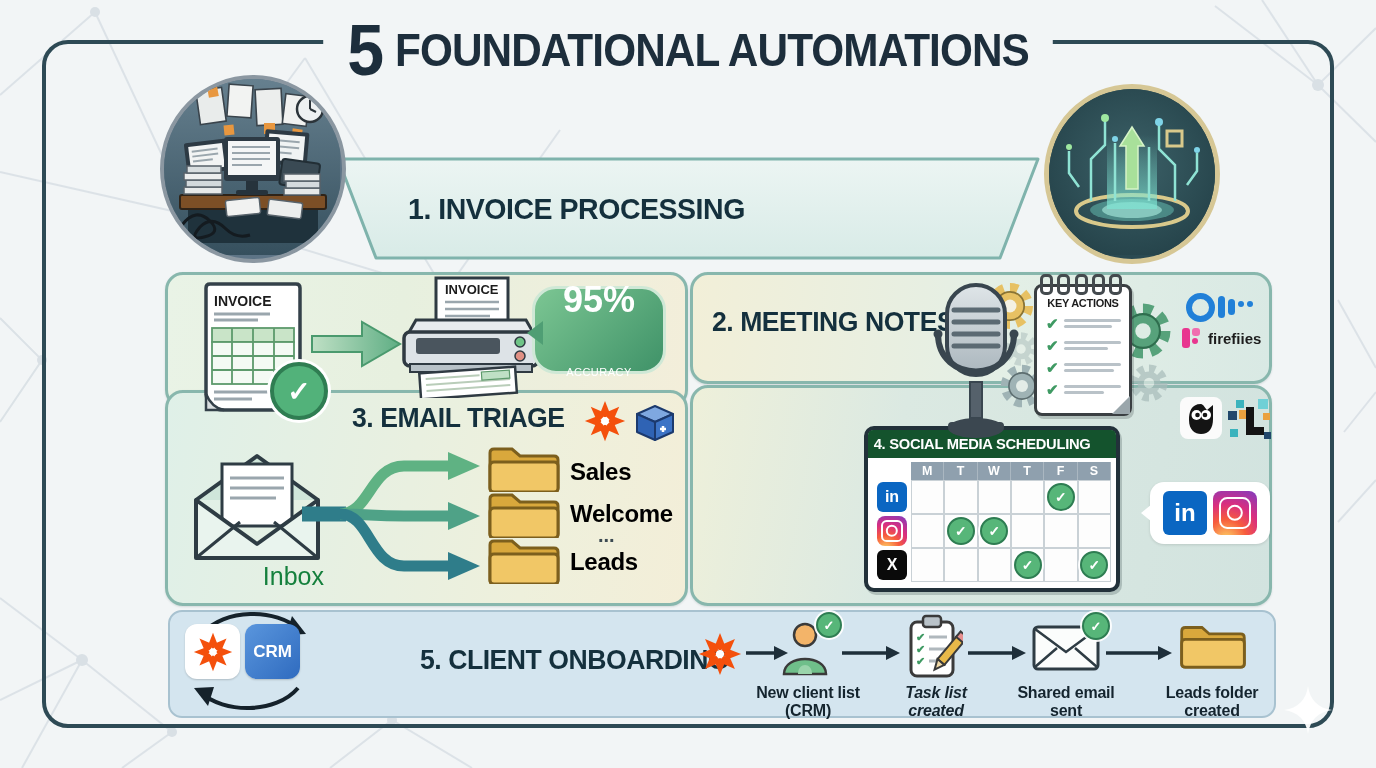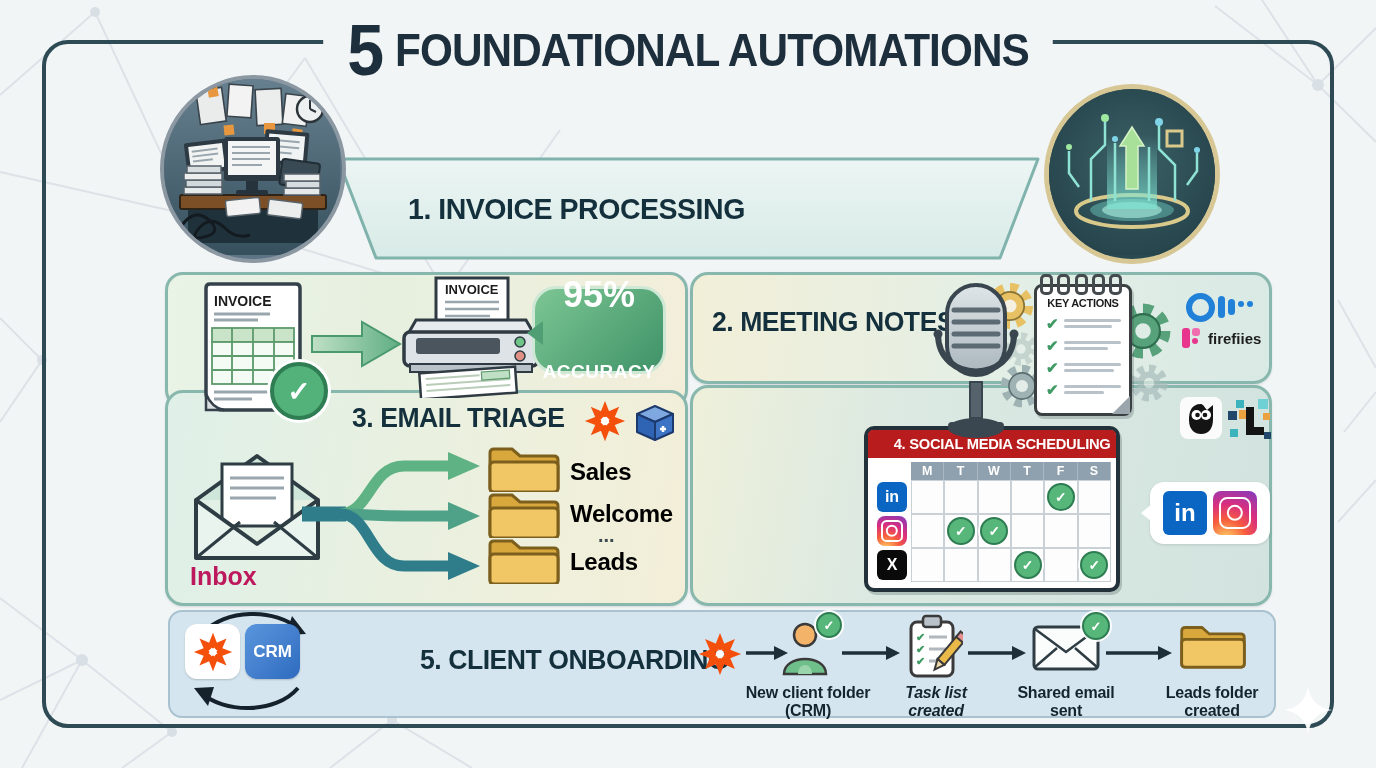--- a/index.html
+++ b/index.html
@@ -58,21 +58,21 @@
     left:532px;top:286px;width:128px;height:82px;border-radius:24px;
     background:linear-gradient(135deg,#7cc693,#3f9268);
     border:3px solid #cfe8d6;z-index:3;
     display:flex;flex-direction:column;align-items:center;justify-content:center;color:#fff;
   }
   #badge-95::before{
     content:"";position:absolute;left:-20px;top:32px;
     border:12px solid transparent;border-right:16px solid #4f9e74;
   }
   #badge-95 .v{font-size:36px;font-weight:800;line-height:36px;}
-  #badge-95 .c{font-size:19px;font-weight:700;letter-spacing:.5px;margin-top:48px;}
+  #badge-95 .c{font-size:11px;font-weight:400;letter-spacing:.5px;margin-top:48px;}
   
   #meeting-label{left:712px;top:306px;z-index:2;font-size:28px;}
   .gear{position:absolute;}
   #mic{left:928px;top:282px;width:96px;height:162px;z-index:4;}
   #notepad{
     left:1034px;top:284px;width:92px;height:126px;background:#fff;border:3px solid #3a3f42;border-radius:8px;
     z-index:5;box-shadow:2px 3px 0 rgba(60,70,70,.25);
   }
   #notepad .np-title{font-size:11px;font-weight:800;text-align:center;margin-top:10px;color:#1c1c1c;letter-spacing:-.3px;}
   .np-row{display:flex;align-items:center;gap:5px;margin:7px 8px 0 9px;}
@@ -89,37 +89,37 @@
   #logo-otter .d{width:6px;height:6px;border-radius:50%;background:#2180d8;}
   #logo-fireflies{left:1182px;top:328px;z-index:3;display:flex;align-items:center;gap:6px;}
   #ff-icon{width:20px;height:20px;position:relative;}
   #ff-icon i{position:absolute;background:#e8368f;border-radius:3px;}
   #logo-fireflies span{font-size:15px;font-weight:700;color:#1d1d1d;}
   
   #email-label{left:352px;top:402px;z-index:2;font-size:28px;}
   #zap-email{left:584px;top:400px;width:42px;height:42px;z-index:2;}
   #box-icon{left:632px;top:402px;width:46px;height:40px;z-index:2;}
   #envelope-open{left:190px;top:448px;width:134px;height:118px;z-index:2;}
-  #inbox-label{left:190px;top:562px;width:134px;text-align:left;font-size:25px;font-weight:700;color:#be185d;z-index:2;}
+  #inbox-label{left:190px;top:562px;width:134px;text-align:right;font-size:25px;font-weight:400;color:#15803d;z-index:2;}
   #branch-arrows{left:300px;top:438px;width:192px;height:152px;z-index:2;}
   .folder{position:absolute;width:76px;height:48px;z-index:2;}
   #folder-1{left:486px;top:444px;} #folder-2{left:486px;top:490px;} #folder-3{left:486px;top:536px;}
   .folder-label{position:absolute;font-size:24px;font-weight:800;color:#000000;z-index:2;letter-spacing:-.3px;}
   #flabel-1{left:570px;top:458px;} #flabel-2{left:570px;top:500px;} #flabel-3{left:570px;top:548px;}
   #fmore{left:598px;top:524px;font-size:20px;color:#3c4a52;font-weight:800;position:absolute;z-index:2;}
   
   #hootsuite{left:1180px;top:397px;width:42px;height:42px;z-index:3;background:#fbfbfb;border-radius:8px;
     display:flex;align-items:center;justify-content:center;}
   #later{left:1227px;top:399px;width:44px;height:44px;z-index:3;position:absolute;}
   #later i{position:absolute;}
   #calendar{
     left:864px;top:426px;width:248px;height:158px;background:#fff;border:4px solid #22313a;border-radius:10px;z-index:3;
     box-shadow:2px 3px 0 rgba(50,70,70,.25);
   }
-  #cal-header{height:28px;background:#b91c1c;border-radius:5px 5px 0 0;display:flex;align-items:center;justify-content:flex-end;}
+  #cal-header{height:28px;background:#14532d;border-radius:5px 5px 0 0;display:flex;align-items:center;justify-content:flex-start;}
   #cal-header span{color:#fff;font-size:15.5px;font-weight:800;letter-spacing:-.3px;transform:scaleX(.95);white-space:nowrap;}
   #cal-grid{display:grid;grid-template-columns:38px repeat(6,1fr);grid-auto-rows:auto;margin:4px 5px;}
   .cal-corner{background:#fff;}
   .day-h{background:#8fa0ae;color:#fff;font-size:12.5px;font-weight:800;text-align:center;line-height:18px;height:18px;
     border-right:1px solid #aab7c1;}
   .cal-icon-cell{display:flex;align-items:center;justify-content:center;height:34px;}
   .cal-cell{border:1px solid #c9d1d6;background:#fdfdfd;height:32px;display:flex;align-items:center;justify-content:center;}
   .chk{width:24px;height:24px;border-radius:50%;background:#57b679;border:2px solid #2e7d52;color:#fff;
     font-weight:800;font-size:14px;display:flex;align-items:center;justify-content:center;
     box-shadow:0 0 0 2px rgba(255,255,255,.85);}
@@ -681,20 +681,20 @@
   <path d="M3,5 L34,28 L65,5" fill="none" stroke="#2e3c44" stroke-width="2.5"></path>
   <path d="M3,43 L25,24 M65,43 L43,24" fill="none" stroke="#2e3c44" stroke-width="2.5"></path>
 </svg>
 <div class="abs chk-sm" style="left:1082px;top:612px;width:24px;height:24px;">✓</div>
 
 <svg id="folder-flow" class="abs" viewBox="0 0 76 48">
   <path d="M4,44 V9 Q4,5 8,5 H26 L34,12 H68 Q72,12 72,16 V44 Q72,48 68,48 H8 Q4,48 4,44 Z" fill="#d9a83c" stroke="#7c5f1d" stroke-width="3"></path>
   <path d="M4,44 V22 Q4,18 8,18 H68 Q72,18 72,22 V44 Q72,48 68,48 H8 Q4,48 4,44 Z" fill="#f1c766" stroke="#7c5f1d" stroke-width="3"></path>
 </svg>
 
-<div id="step-1" class="step-label">New client folder (CRM)</div>
+<div id="step-1" class="step-label">New client list (CRM)</div>
 <div id="step-2" class="step-label">Task list created</div>
 <div id="step-3" class="step-label">Shared email sent</div>
 <div id="step-4" class="step-label">Leads folder created</div>
 
 <svg id="sparkle" class="abs" viewBox="0 0 52 52">
   <path d="M26,2 C28,16 36,24 50,26 C36,28 28,36 26,50 C24,36 16,28 2,26 C16,24 24,16 26,2 Z" fill="#ffffff" opacity=".95"></path>
 </svg>
 
 </body></html>

